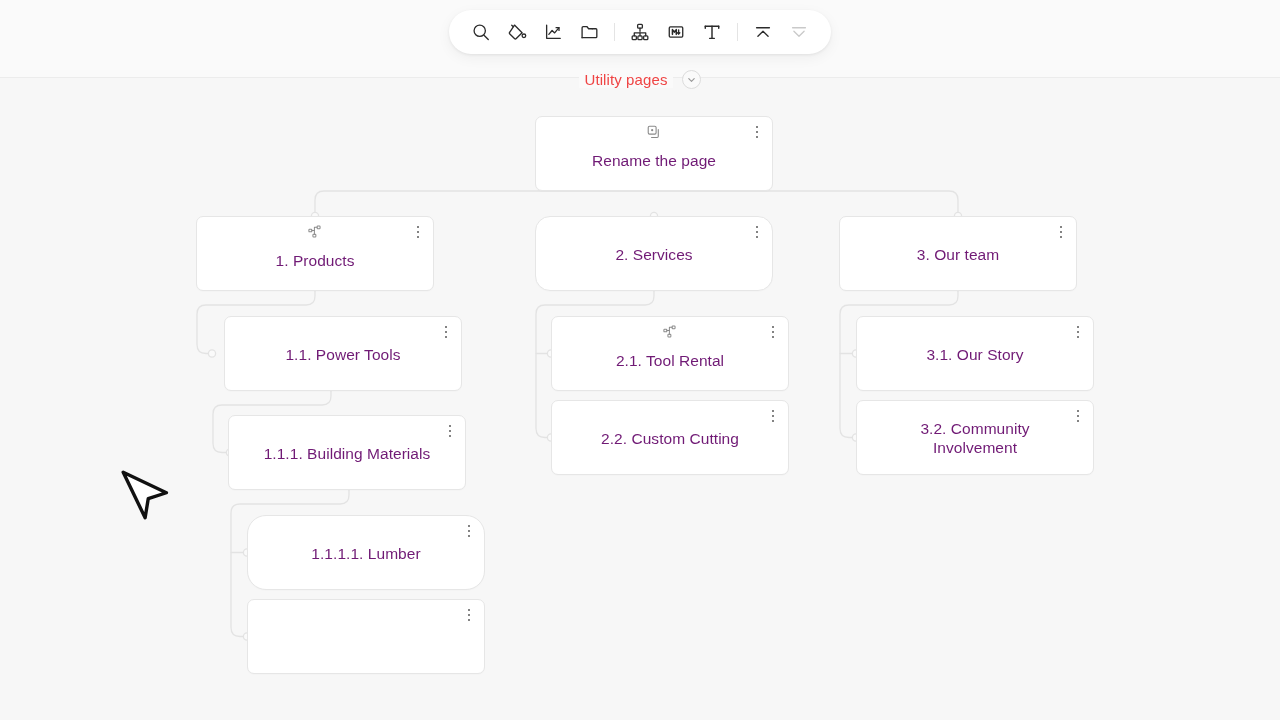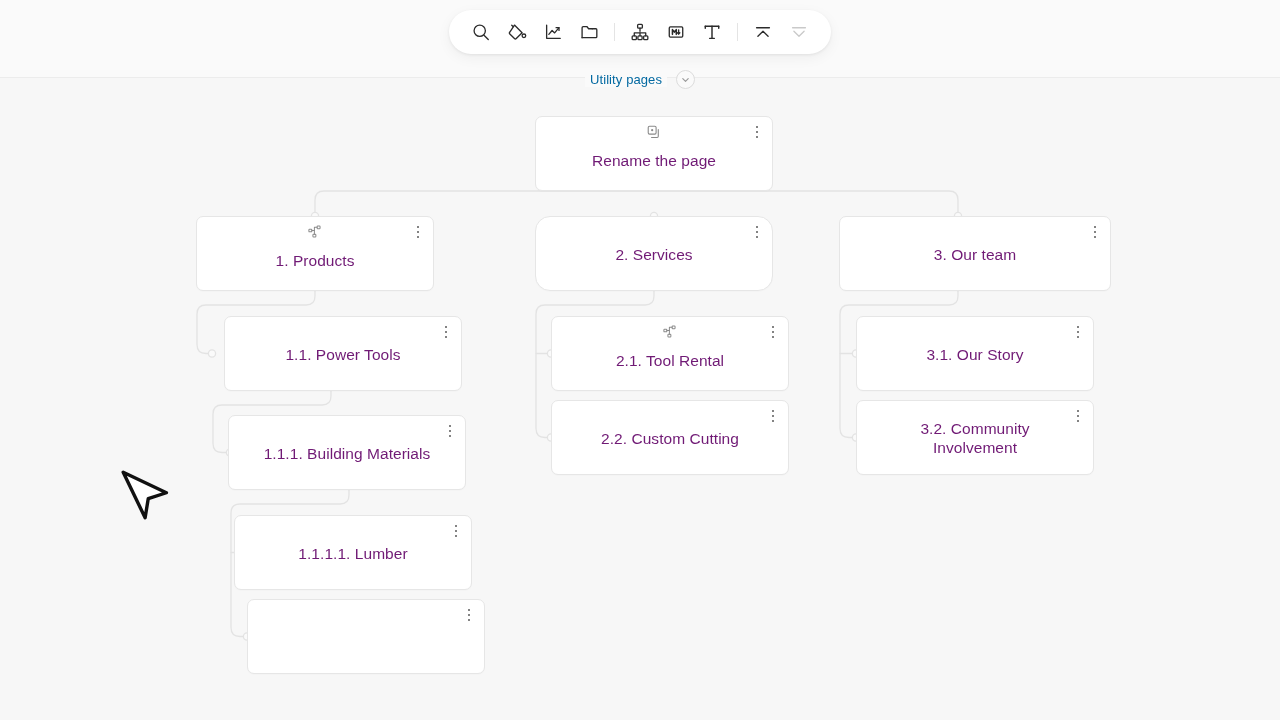--- a/index.html
+++ b/index.html
@@ -46,22 +46,22 @@
   }
 
   
   .util-row {
     position: absolute; left: 0; top: 64px; width: 1280px; height: 30px;
     display: flex; align-items: center; justify-content: center;
     gap: 9px;
     z-index: 30;
   }
   .util-label {
-    font-size: 13px;
-    color: #0369a1;
+    font-size: 15px;
+    color: #ef4444;
     background: #fafafa;
     padding: 0 5px;
     letter-spacing: .1px;
   }
   .util-toggle {
     width: 19px; height: 19px;
     border-radius: 50%;
     border: 1px solid #dcdcdc;
     background: #fafafa;
     display: flex; align-items: center; justify-content: center;
@@ -267,21 +267,21 @@
           <div class="node-title">1. Products</div>
         </div>
         <div class="node" style="left: 535px; top: 138px; width: 238px; height: 75px; border-radius: 15px;">
           <div class="node-kebab">
             <i></i>
             <i></i>
             <i></i>
           </div>
           <div class="node-title">2. Services</div>
         </div>
-        <div class="node" style="left: 839px; top: 138px; width: 272px; height: 75px;">
+        <div class="node" style="left: 839px; top: 138px; width: 238px; height: 75px;">
           <div class="node-kebab">
             <i></i>
             <i></i>
             <i></i>
           </div>
           <div class="node-title">3. Our team</div>
         </div>
         <div class="node" style="left: 224px; top: 238px; width: 238px; height: 75px;">
           <div class="node-kebab">
             <i></i>
@@ -332,21 +332,21 @@
           <div class="node-title">3.2. Community Involvement</div>
         </div>
         <div class="node" style="left: 228px; top: 337px; width: 238px; height: 75px;">
           <div class="node-kebab">
             <i></i>
             <i></i>
             <i></i>
           </div>
           <div class="node-title">1.1.1. Building Materials</div>
         </div>
-        <div class="node" style="left: 234px; top: 437px; width: 238px; height: 75px;">
+        <div class="node" style="left: 247px; top: 437px; width: 238px; height: 75px; border-radius: 19px;">
           <div class="node-kebab">
             <i></i>
             <i></i>
             <i></i>
           </div>
           <div class="node-title">1.1.1.1. Lumber</div>
         </div>
         <div class="node" style="left: 247px; top: 521px; width: 238px; height: 75px;">
           <div class="node-kebab">
             <i></i>

